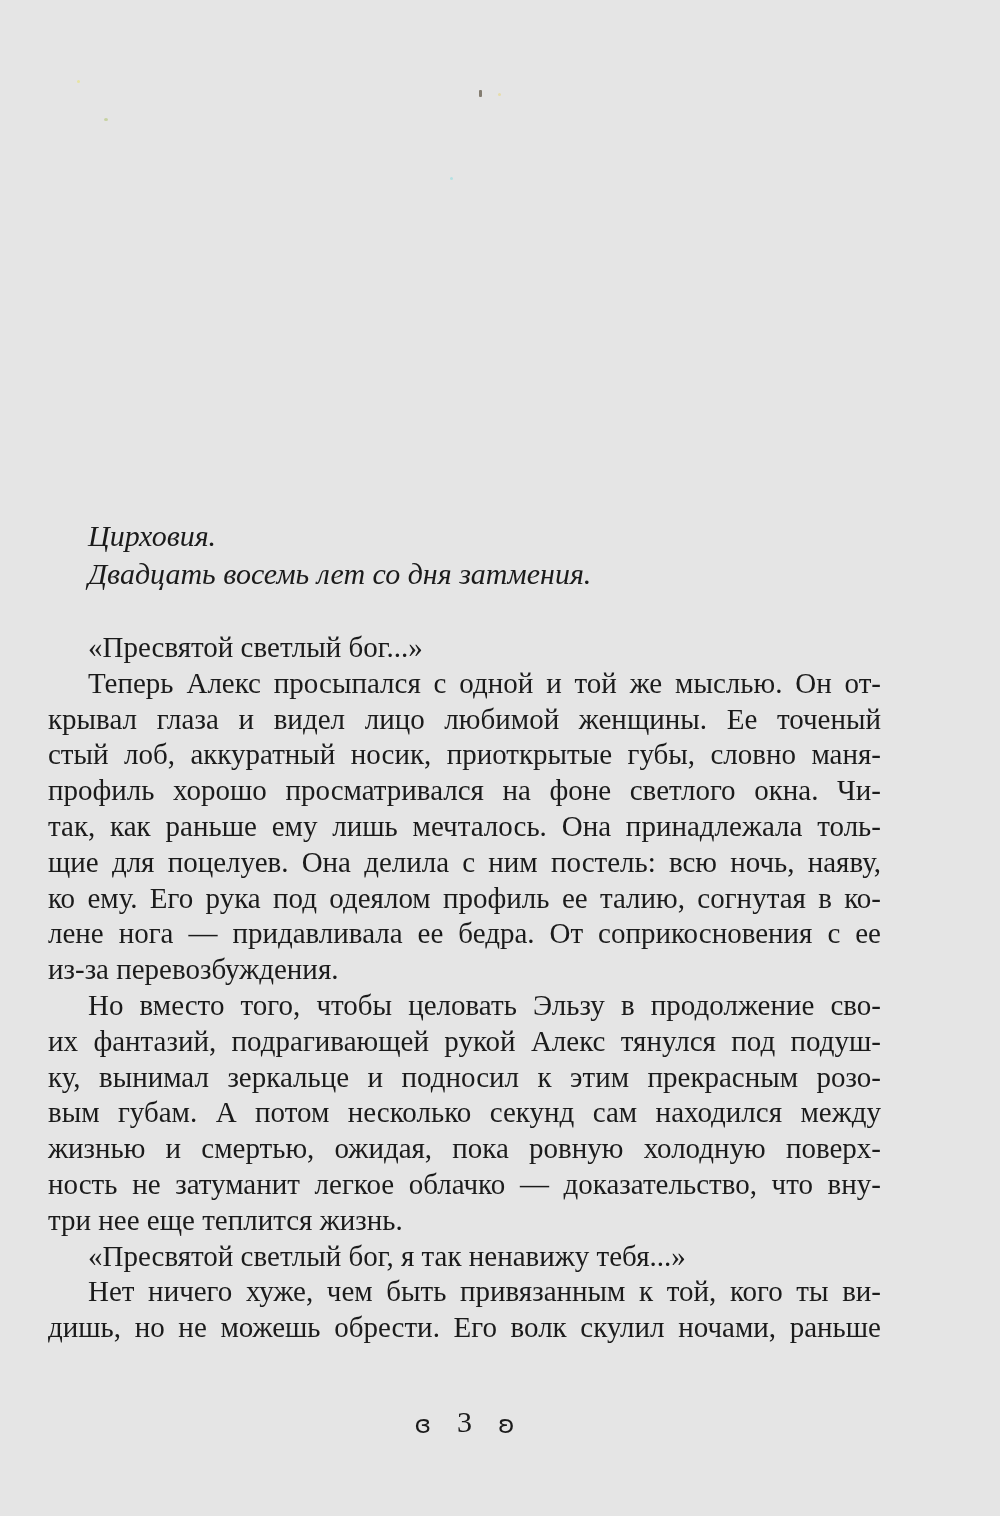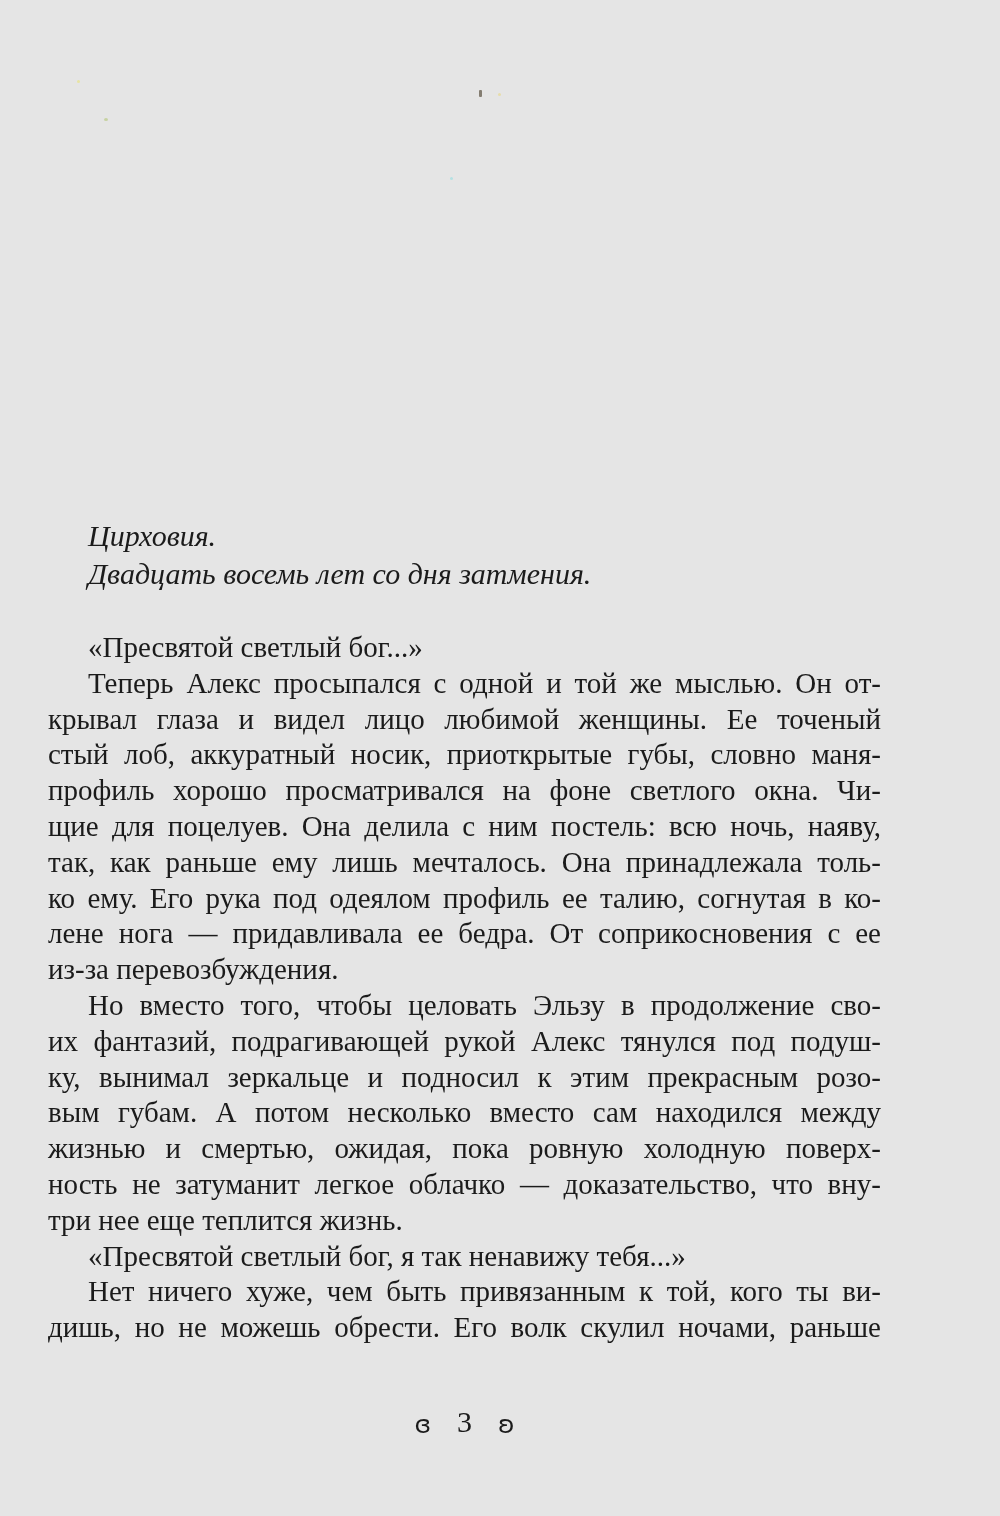--- a/index.html
+++ b/index.html
@@ -96,29 +96,29 @@
     <div>Цирховия.</div>
     <div>Двадцать восемь лет со дня затмения.</div>
   </div>
 
   <div class="body-text">
       <div class="t-line ind noj">«Пресвятой светлый бог...»</div>
       <div class="t-line ind">Теперь Алекс просыпался с одной и той же мыслью. Он от-</div>
       <div class="t-line">крывал глаза и видел лицо любимой женщины. Ее точеный</div>
       <div class="t-line">стый лоб, аккуратный носик, приоткрытые губы, словно маня-</div>
       <div class="t-line">профиль хорошо просматривался на фоне светлого окна. Чи-</div>
+      <div class="t-line">так, как раньше ему лишь мечталось. Она принадлежала толь-</div>
       <div class="t-line">щие для поцелуев. Она делила с ним постель: всю ночь, наяву,</div>
-      <div class="t-line">так, как раньше ему лишь мечталось. Она принадлежала толь-</div>
       <div class="t-line">ко ему. Его рука под одеялом профиль ее талию, согнутая в ко-</div>
       <div class="t-line">лене нога — придавливала ее бедра. От соприкосновения с ее</div>
       <div class="t-line noj">из-за перевозбуждения.</div>
       <div class="t-line ind">Но вместо того, чтобы целовать Эльзу в продолжение сво-</div>
       <div class="t-line">их фантазий, подрагивающей рукой Алекс тянулся под подуш-</div>
       <div class="t-line">ку, вынимал зеркальце и подносил к этим прекрасным розо-</div>
-      <div class="t-line">вым губам. А потом несколько вместо сам находился между</div>
+      <div class="t-line">вым губам. А потом несколько секунд сам находился между</div>
       <div class="t-line">жизнью и смертью, ожидая, пока ровную холодную поверх-</div>
       <div class="t-line">ность не затуманит легкое облачко — доказательство, что вну-</div>
       <div class="t-line noj">три нее еще теплится жизнь.</div>
       <div class="t-line ind noj">«Пресвятой светлый бог, я так ненавижу тебя...»</div>
       <div class="t-line ind">Нет ничего хуже, чем быть привязанным к той, кого ты ви-</div>
       <div class="t-line">дишь, но не можешь обрести. Его волк скулил ночами, раньше</div>
     </div>
 
   <div class="footer">
     <span class="orn">ɞ</span>

